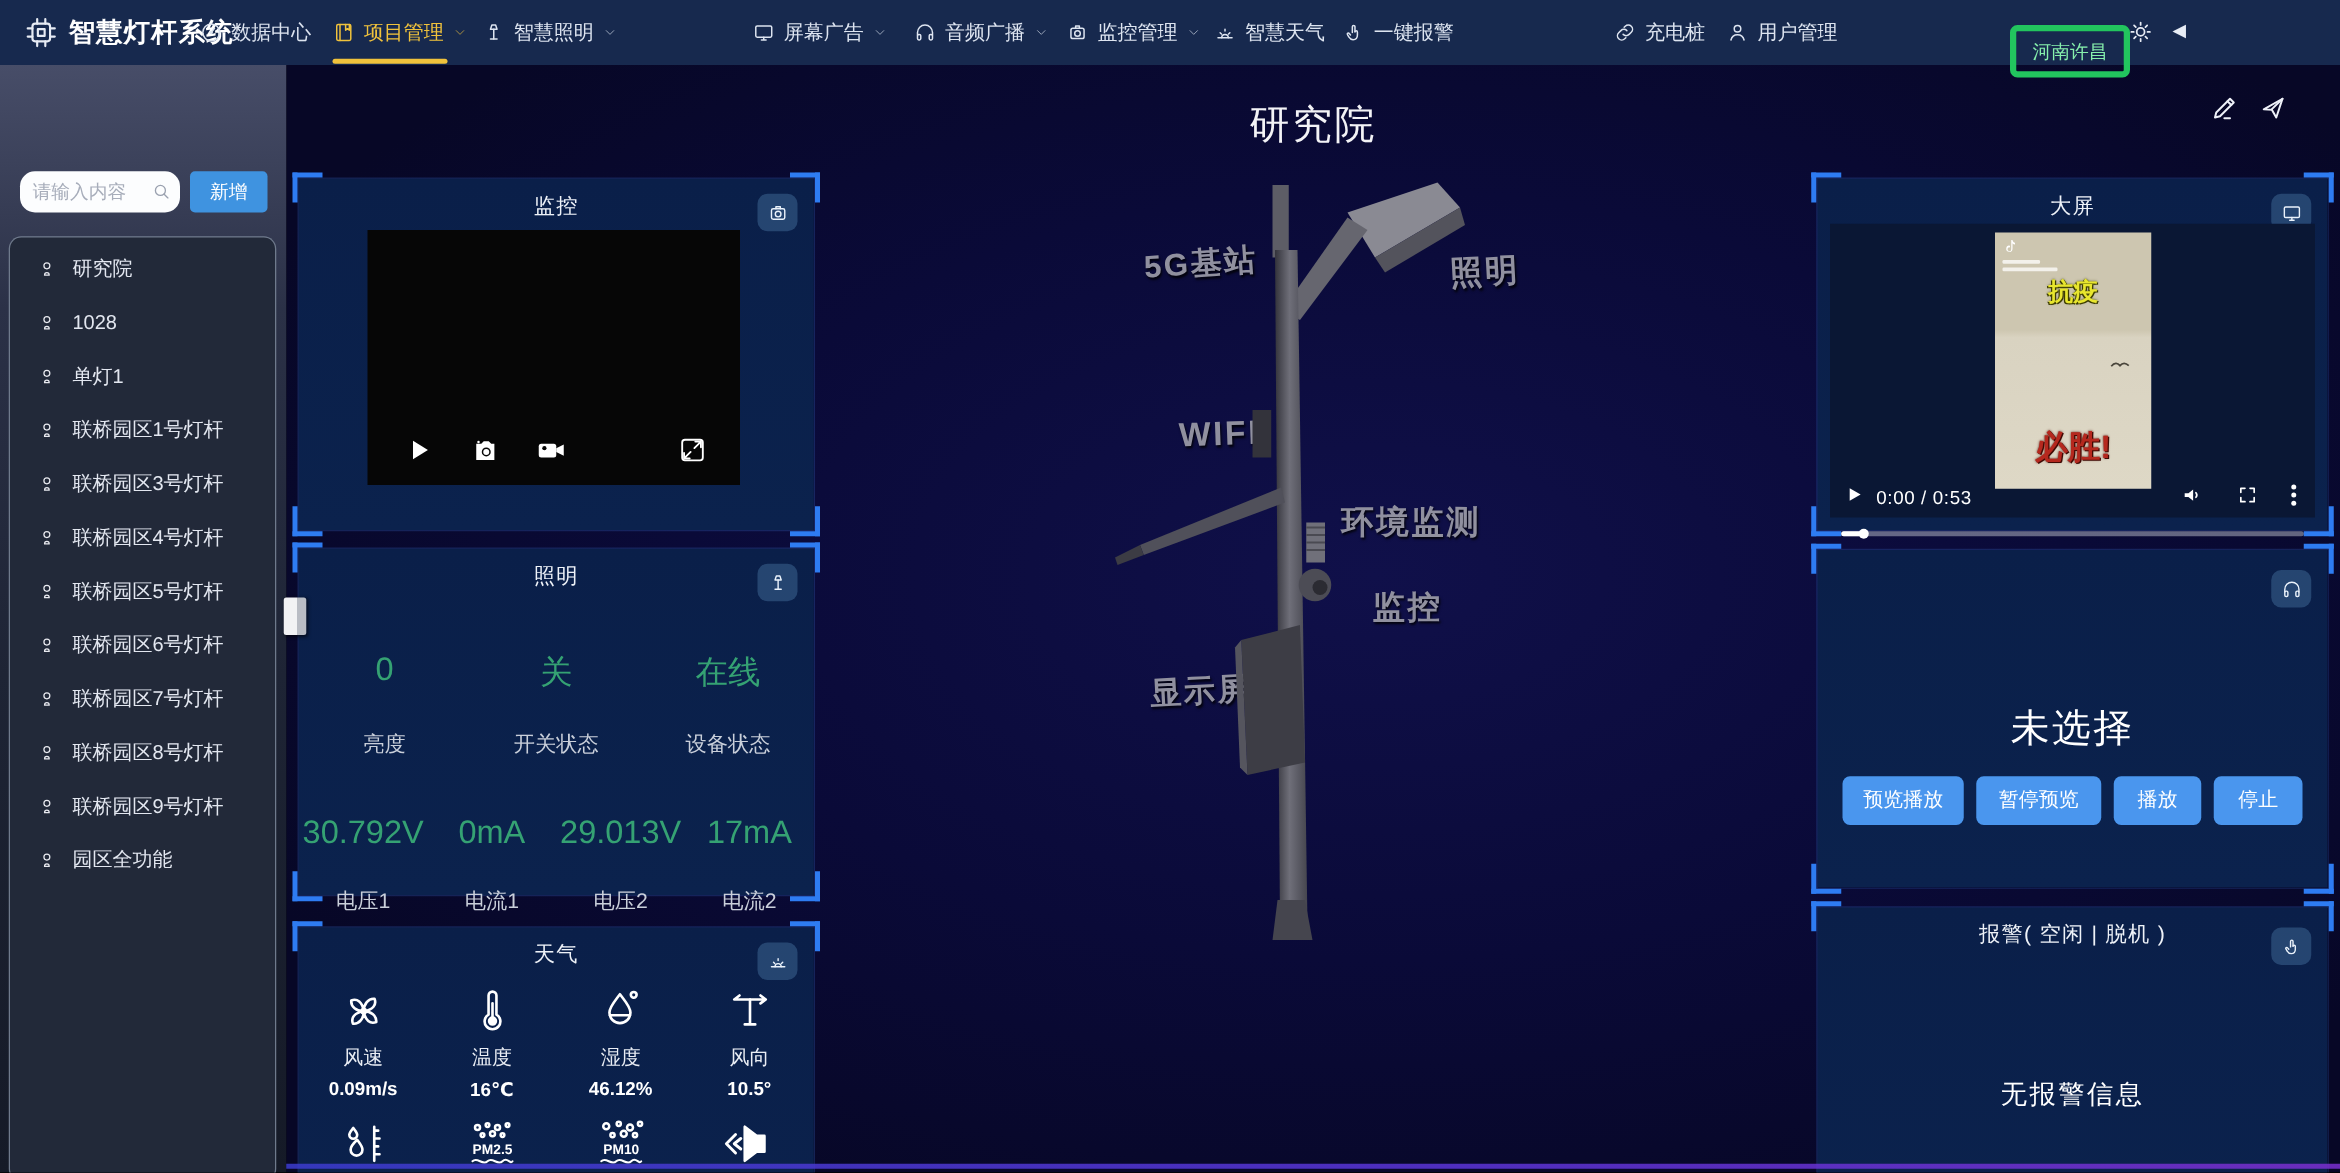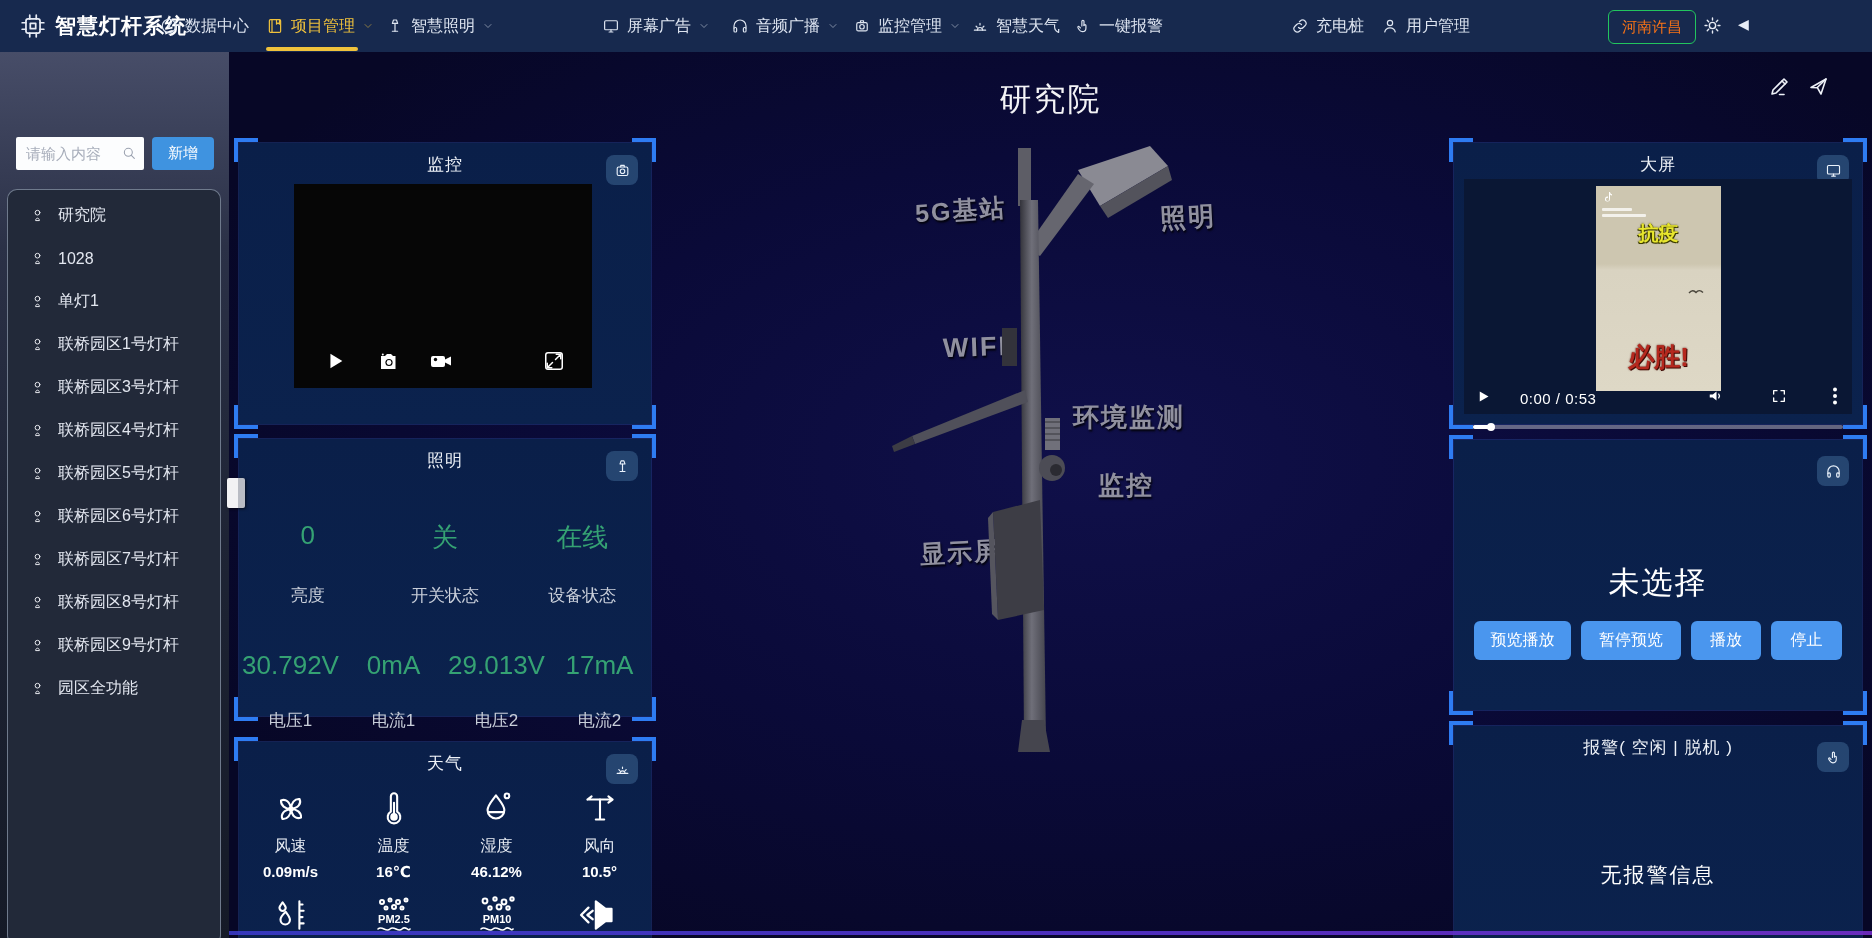--- a/index.html
+++ b/index.html
@@ -8,30 +8,30 @@
 
   
   .navbar{position:absolute;left:0;top:0;width:1872px;height:52px;background:#17294e;z-index:40;}
   .brand{position:absolute;left:20px;top:0;height:52px;display:flex;align-items:center;gap:9px;}
   .brand-title{font-size:21px;font-weight:bold;letter-spacing:1px;color:#fff;}
   .nav-item{position:absolute;top:0;height:52px;display:flex;align-items:center;gap:7px;
             font-size:16px;color:#dde4f0;cursor:pointer;white-space:nowrap;}
   .nav-item.active{color:#f0c23c;}
   .nav-underline{position:absolute;left:266px;top:47px;width:92px;height:4px;border-radius:2px;background:#f0c23c;}
   .chev{opacity:.65;}
-  .region-btn{position:absolute;left:1608px;top:10px;width:86px;height:32px;border:1px solid #22c55e;
-              border-radius:6px;display:flex;align-items:center;justify-content:center;font-size:15px;color:#f97316;}
+  .region-btn{position:absolute;left:1608px;top:20px;width:86px;height:32px;border:5px solid #22c55e;
+              border-radius:6px;display:flex;align-items:center;justify-content:center;font-size:15px;color:#86efac;}
   .gear-wrap{position:absolute;left:1702px;top:15px;}
   .collapse-tri{position:absolute;left:1738px;top:16px;font-size:14px;color:#e8edf6;}
 
   
   .sidebar{position:absolute;left:0;top:52px;width:229px;height:886px;
            background:linear-gradient(180deg,#474d68 0%,#2b3147 22%,#1e2435 55%,#151a27 100%);z-index:30;}
   .search-wrap{position:absolute;left:16px;top:85px;width:128px;height:33px;}
-  .search-input{width:100%;height:100%;box-sizing:border-box;border:none;border-radius:2px;background:#fcfdfe;
+  .search-input{width:100%;height:100%;box-sizing:border-box;border:none;border-radius:12px;background:#fcfdfe;
                 padding:0 26px 0 10px;font-size:15px;color:#333;outline:none;font-family:inherit;}
   .search-input::placeholder{color:#a7adba;}
   .search-ico{position:absolute;right:7px;top:8px;color:#9aa1af;}
   .add-btn{position:absolute;left:152px;top:85px;width:62px;height:33px;border:none;border-radius:4px;
            background:#3f93e0;color:#fff;font-size:15px;font-family:inherit;cursor:pointer;}
   .sb-panel{position:absolute;left:7px;top:137px;width:214px;height:756px;border-radius:10px;
             background:#222939;border:1px solid rgba(175,190,210,.55);box-sizing:border-box;padding-top:4px;}
   .sb-item{height:43px;display:flex;align-items:center;gap:13px;padding-left:22px;font-size:16px;color:#e3e7f0;cursor:pointer;}
   .sb-item svg{flex:0 0 auto;color:#e8e9ef;}
   .collapse-handle{position:absolute;left:227px;top:478px;width:18px;height:30px;z-index:35;border-radius:2px;
@@ -82,21 +82,21 @@
   .vthumb{position:absolute;left:132px;top:7px;width:125px;height:205px;overflow:hidden;
           background:linear-gradient(180deg,#cdc6b0 0%,#cdc6b0 38%,#d9d3c1 41%,#ded8c6 100%);}
   .tiktok{position:absolute;left:6px;top:5px;display:flex;align-items:center;gap:3px;}
   .tt-lines{position:absolute;left:6px;top:22px;width:60px;}
   .tt-lines i{display:block;height:3px;background:rgba(255,255,255,.75);margin-bottom:3px;border-radius:1px;}
   .ov-top{position:absolute;left:0;top:34px;width:100%;text-align:center;font-size:20px;font-weight:bold;color:#e8e62e;
           text-shadow:0 0 2px #4a4a00,1px 1px 0 #3a3a00,-1px 1px 0 #3a3a00;}
   .ov-bottom{position:absolute;left:0;bottom:16px;width:100%;text-align:center;font-size:26px;font-weight:bold;color:#b5281e;
           text-shadow:0 0 2px #4d0d06,1px 1px 0 #3d0a05;}
   .gull{position:absolute;right:12px;top:100px;color:#44423a;}
-  .pctrl{position:absolute;left:0;top:206px;width:100%;height:26px;display:flex;align-items:center;color:#fff;gap:19px;}
+  .pctrl{position:absolute;left:0;top:206px;width:100%;height:26px;display:flex;align-items:center;color:#fff;}
   .ptime{font-size:15px;margin-left:10px;letter-spacing:.5px;}
   .pprog{position:absolute;left:9px;top:246px;width:370px;height:4px;border-radius:2px;background:rgba(210,215,225,.45);}
   .pfill{position:absolute;left:0;top:0;width:18px;height:4px;border-radius:2px;background:#fff;}
   .pknob{position:absolute;left:14px;top:-2px;width:8px;height:8px;border-radius:50%;background:#fff;}
 
   
   .sp-status{position:absolute;left:0;top:122px;width:100%;text-align:center;font-size:31px;color:#fff;letter-spacing:2px;}
   .sp-btns{position:absolute;left:0;top:181px;width:100%;display:flex;justify-content:center;gap:10px;}
   .sp-btn{height:39px;border:none;border-radius:6px;background:#4a96ee;color:#fff;font-size:16px;font-family:inherit;cursor:pointer;}
   .sp-b1{width:97px}.sp-b2{width:100px}.sp-b3{width:70px}.sp-b4{width:71px}

